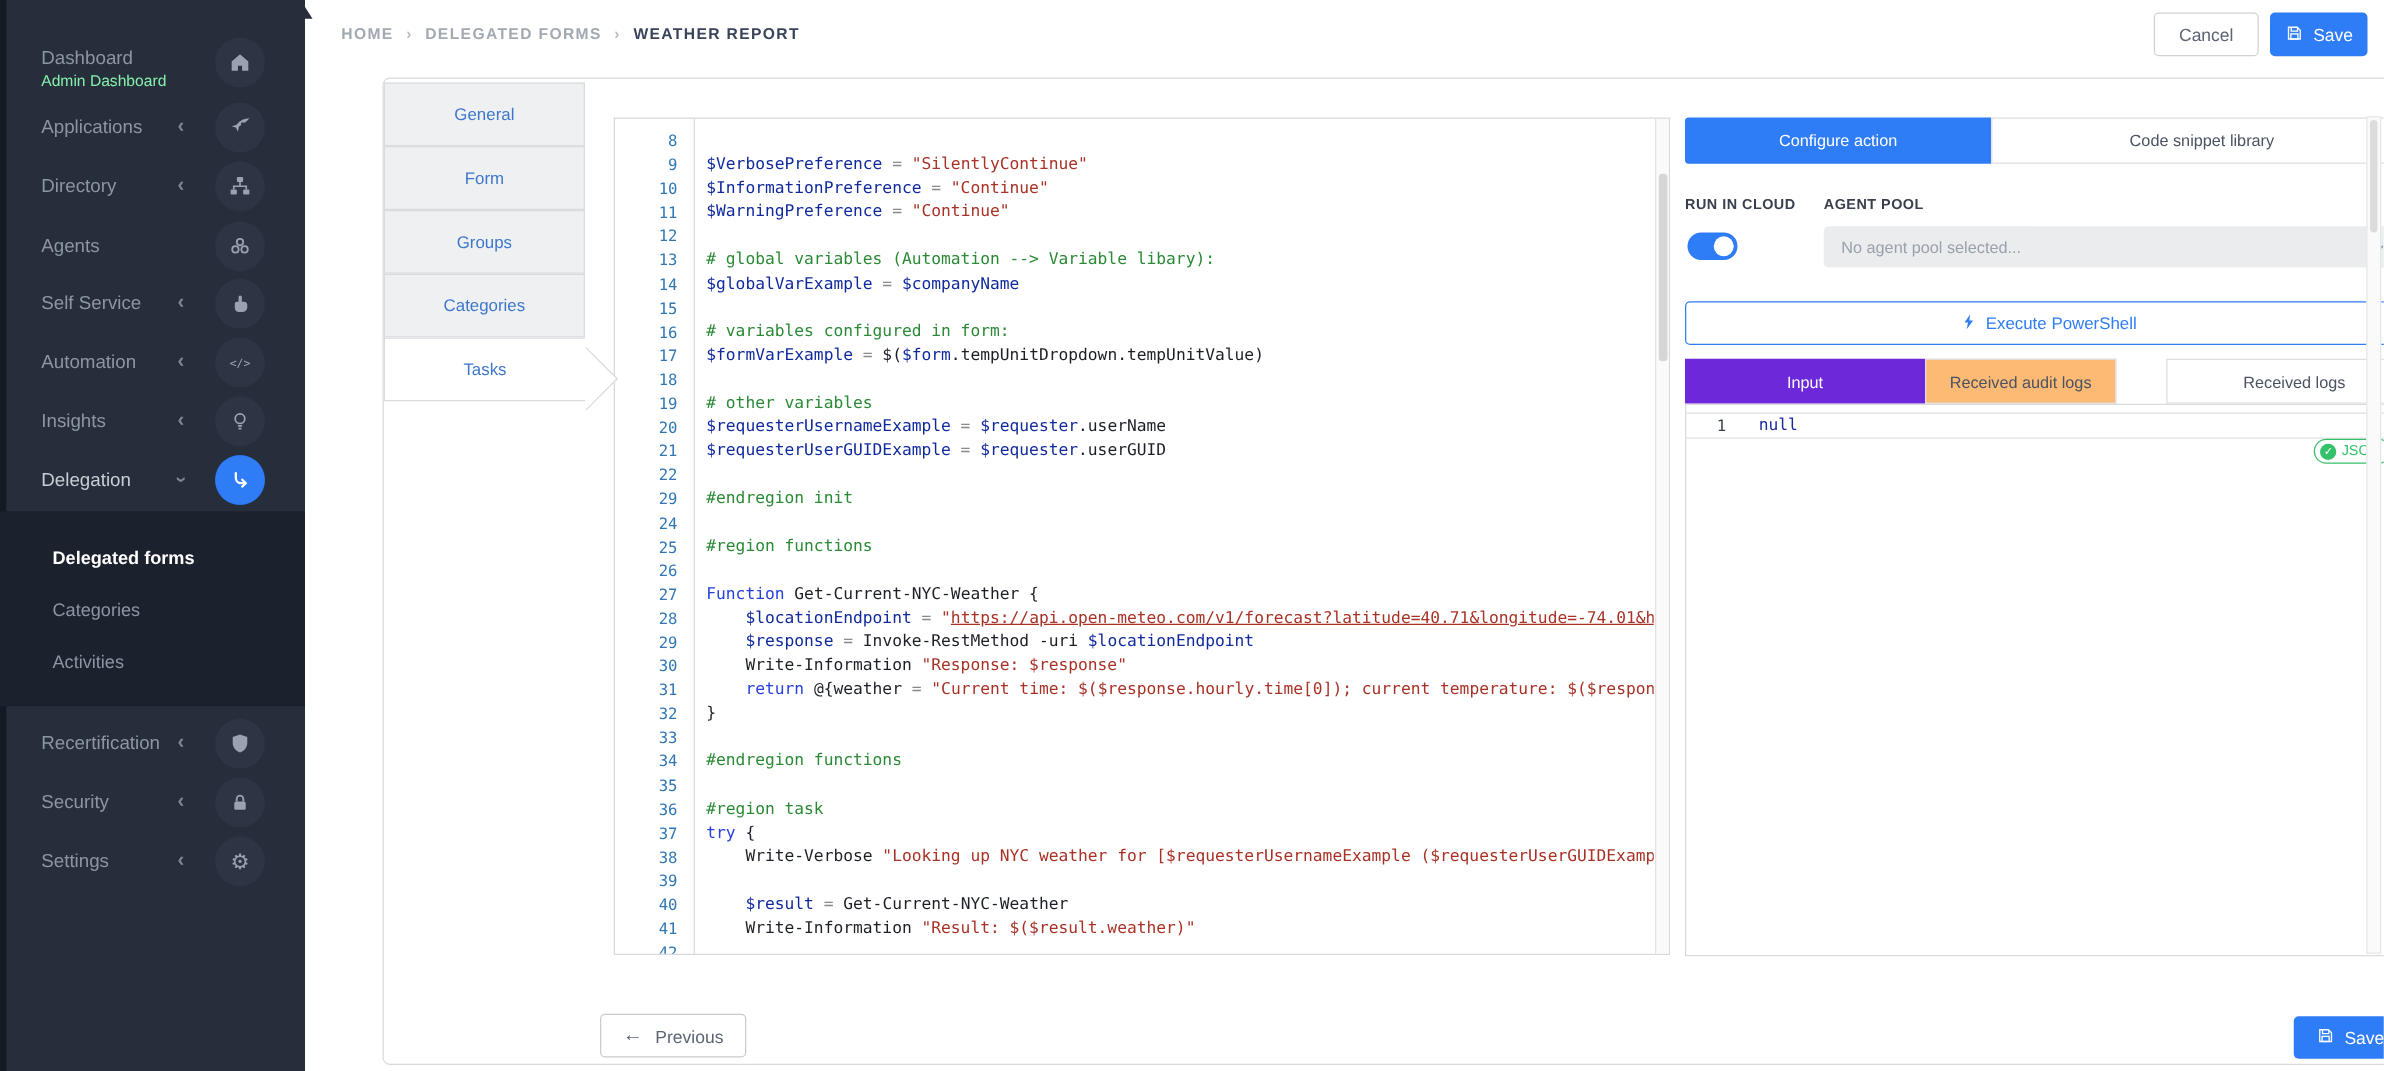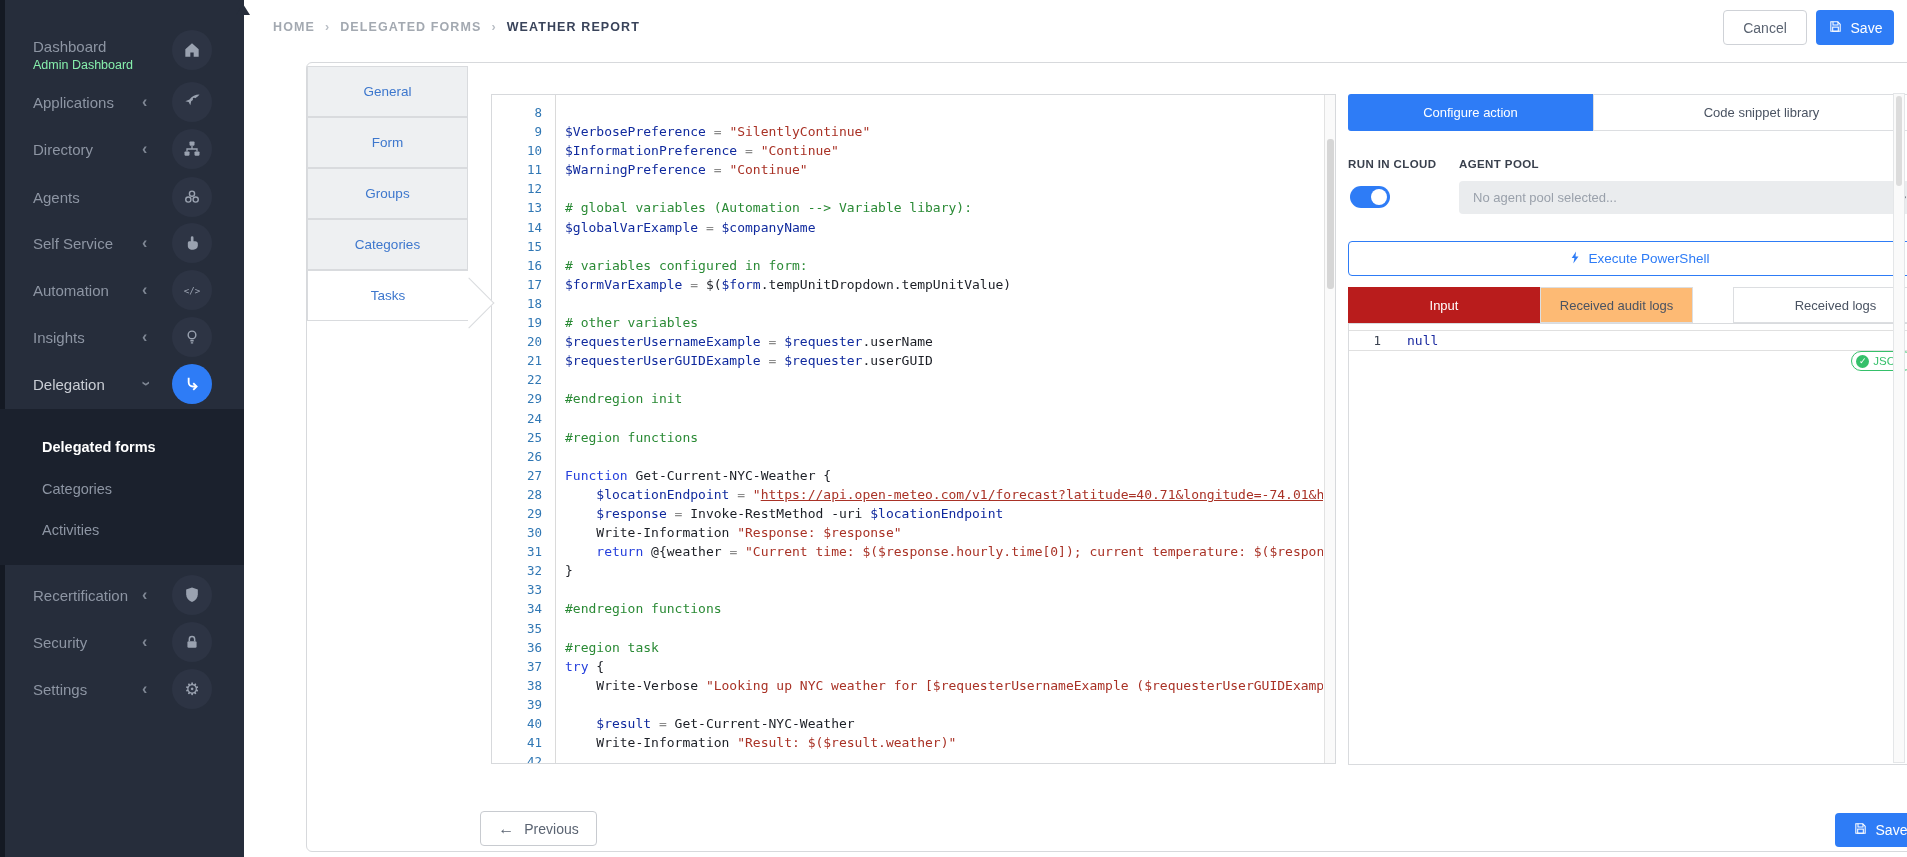--- a/index.html
+++ b/index.html
@@ -86,21 +86,21 @@
   #agent-pool { position:absolute; left:111px; top:87px; width:460px; height:33px;
     background:#eaecee; border-radius:4px; display:flex; align-items:center;
     padding:0 14px; font-size:13px; color:#9aa1ab; cursor:default; }
   #agent-pool .dd-chev { margin-left:auto; color:#7d848e; font-size:14px; font-weight:bold;
     transform:rotate(-90deg); }
   #execute-btn { position:absolute; left:0; top:147px; width:582px; height:35px;
     background:#fff; border:1px solid #2e7cf6; border-radius:4px; color:#2e7cf6;
     display:flex; align-items:center; justify-content:center; gap:7px; font-size:13.5px; cursor:pointer; }
   .io-tab { position:absolute; top:193px; height:36px; display:flex; align-items:center;
     justify-content:center; font-size:13px; cursor:pointer; }
-  #io-input { left:0; width:192px; background:#b91c1c; color:#fff; }
+  #io-input { left:0; width:192px; background:#6d28d9; color:#fff; }
   #io-audit { left:192px; width:153px; background:#fdba74; color:#4a5362; border:1px solid #dcdee1; }
   #io-logs  { left:385px; width:205px; background:#fff; color:#4a5362; border:1px solid #dcdee1; }
 
   #json-editor { position:absolute; left:0; top:229px; width:578px; height:442px;
     background:#fff; border:1px solid #d9dbde; overflow:hidden;
     font-family:"DejaVu Sans Mono","Liberation Mono",monospace; }
   #json-line { position:absolute; left:0; top:6px; right:12px; height:21px;
     border-top:1px solid #e0e0e0; border-bottom:1px solid #e0e0e0;
     display:flex; line-height:19px; }
   #json-line .jln { width:44px; padding-right:12px; text-align:right; color:#3b4250; font-size:12.5px; }

